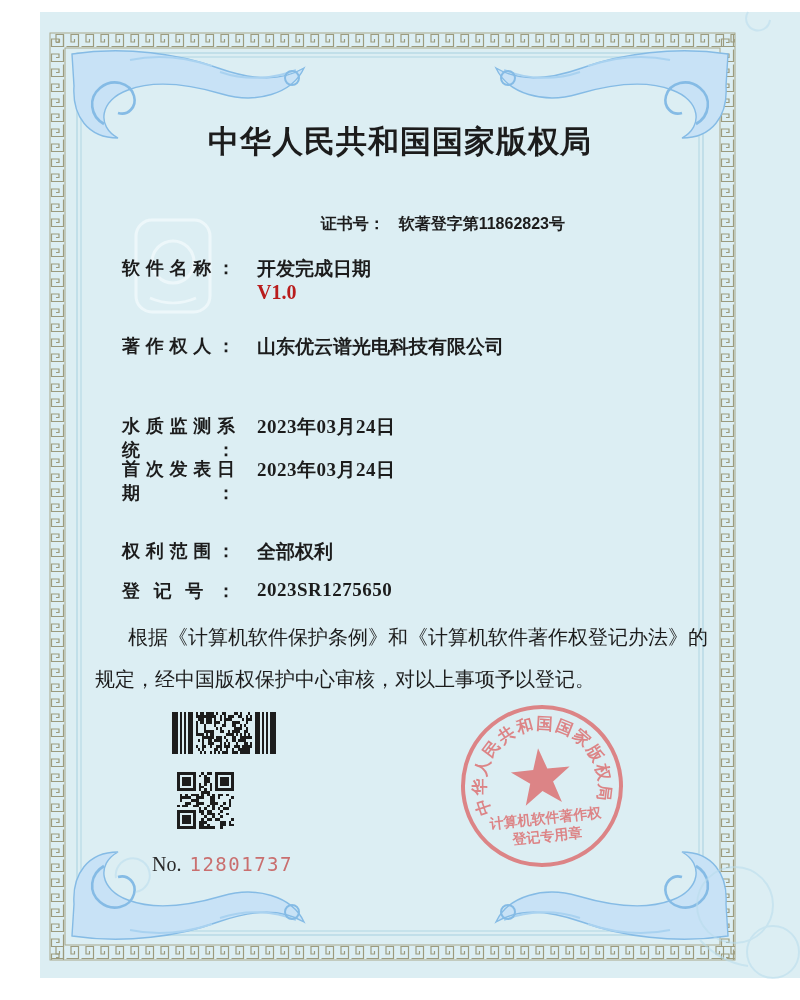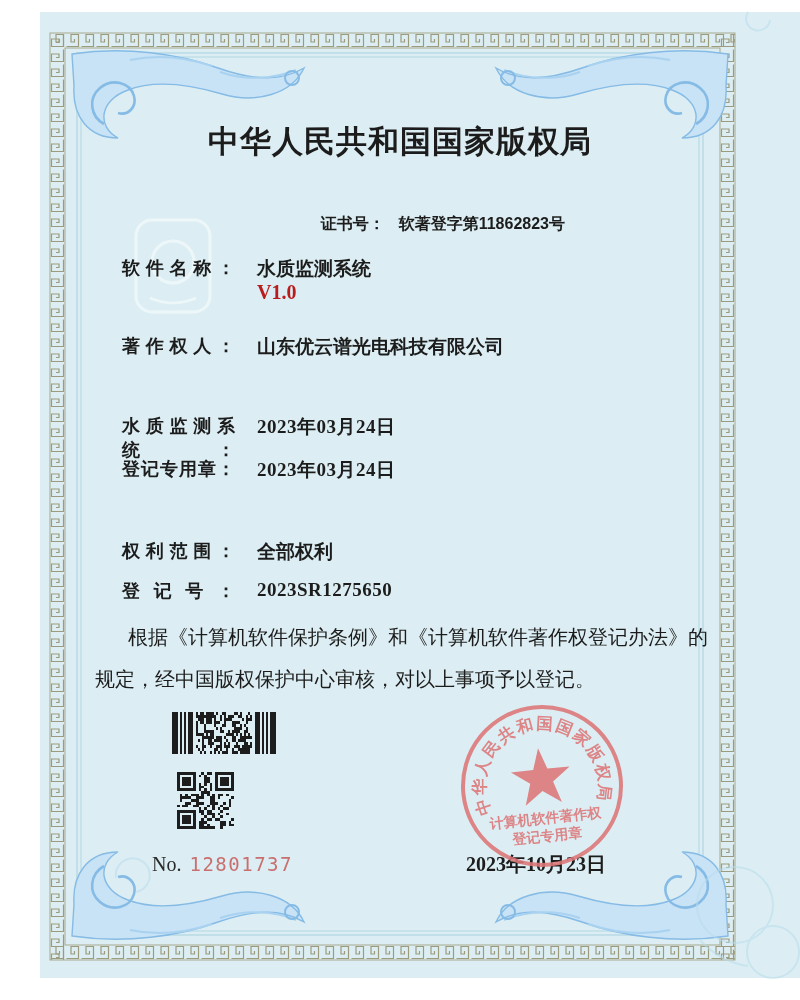--- a/index.html
+++ b/index.html
@@ -109,36 +109,36 @@
     </g>
   </svg>
 
   <div class="txt authority">中华人民共和国国家版权局</div>
   <div class="txt cert-no">
     <span>证书号：</span><span class="v">软著登字第11862823号</span>
   </div>
 
   <div class="row" style="top:256px">
     <span class="lbl">软件名称：</span>
-    <span class="val">水质监测系统</span>
+    <span class="val">开发完成日期</span>
   </div>
   <div class="v2line" style="top:281px">V1.0</div>
 
   <div class="row" style="top:334px">
     <span class="lbl">著作权人：</span>
     <span class="val">山东优云谱光电科技有限公司</span>
   </div>
 
   <div class="row" style="top:414px">
     <span class="lbl">水质监测系统：</span>
     <span class="val num">2023年03月24日</span>
   </div>
 
   <div class="row" style="top:457px">
-    <span class="lbl">登记专用章：</span>
+    <span class="lbl">首次发表日期：</span>
     <span class="val num">2023年03月24日</span>
   </div>
 
 
   <div class="row" style="top:539px">
     <span class="lbl">权利范围：</span>
     <span class="val">全部权利</span>
   </div>
 
   <div class="row" style="top:579px">
@@ -492,21 +492,20 @@
       <rect x="11" y="20" width="1" height="1" fill="#1d1d1d"></rect>
       <rect x="12" y="20" width="1" height="1" fill="#1d1d1d"></rect>
       <rect x="13" y="20" width="1" height="1" fill="#1d1d1d"></rect>
       <rect x="16" y="20" width="1" height="1" fill="#1d1d1d"></rect>
     </svg>
 
   <div class="serial">
     <span>No.</span><span class="digits">12801737</span>
   </div>
 
-  <div class="issue-date">2023年10月23日</div>
 
   <svg class="seal" viewBox="0 0 180 180" xmlns="http://www.w3.org/2000/svg">
     <g transform="rotate(-6 90 90)">
       <circle cx="90" cy="90" r="79" fill="none" style="stroke:var(--seal_red,#dd7678)" stroke-width="4"></circle>
       <path id="sealArc" d="M37.5 112.3 A57 57 0 1 1 142.5 112.3" fill="none"></path>
       <text style="fill:var(--seal_red,#dd7678);font-size:16.5px;font-weight:700;letter-spacing:2px;
                    font-family:'Liberation Serif','DejaVu Serif',serif;">
         <textPath href="#sealArc" startOffset="50%" text-anchor="middle">中华人民共和国国家版权局</textPath>
       </text>
       <path d="M90 52 L97.1 73.2 L119.5 73.4 L101.5 86.6 L108.2 108 L90 95 L71.8 108 L78.5 86.6 L60.5 73.4 L82.9 73.2 Z" style="fill:var(--seal_red,#dd7678)"></path>

